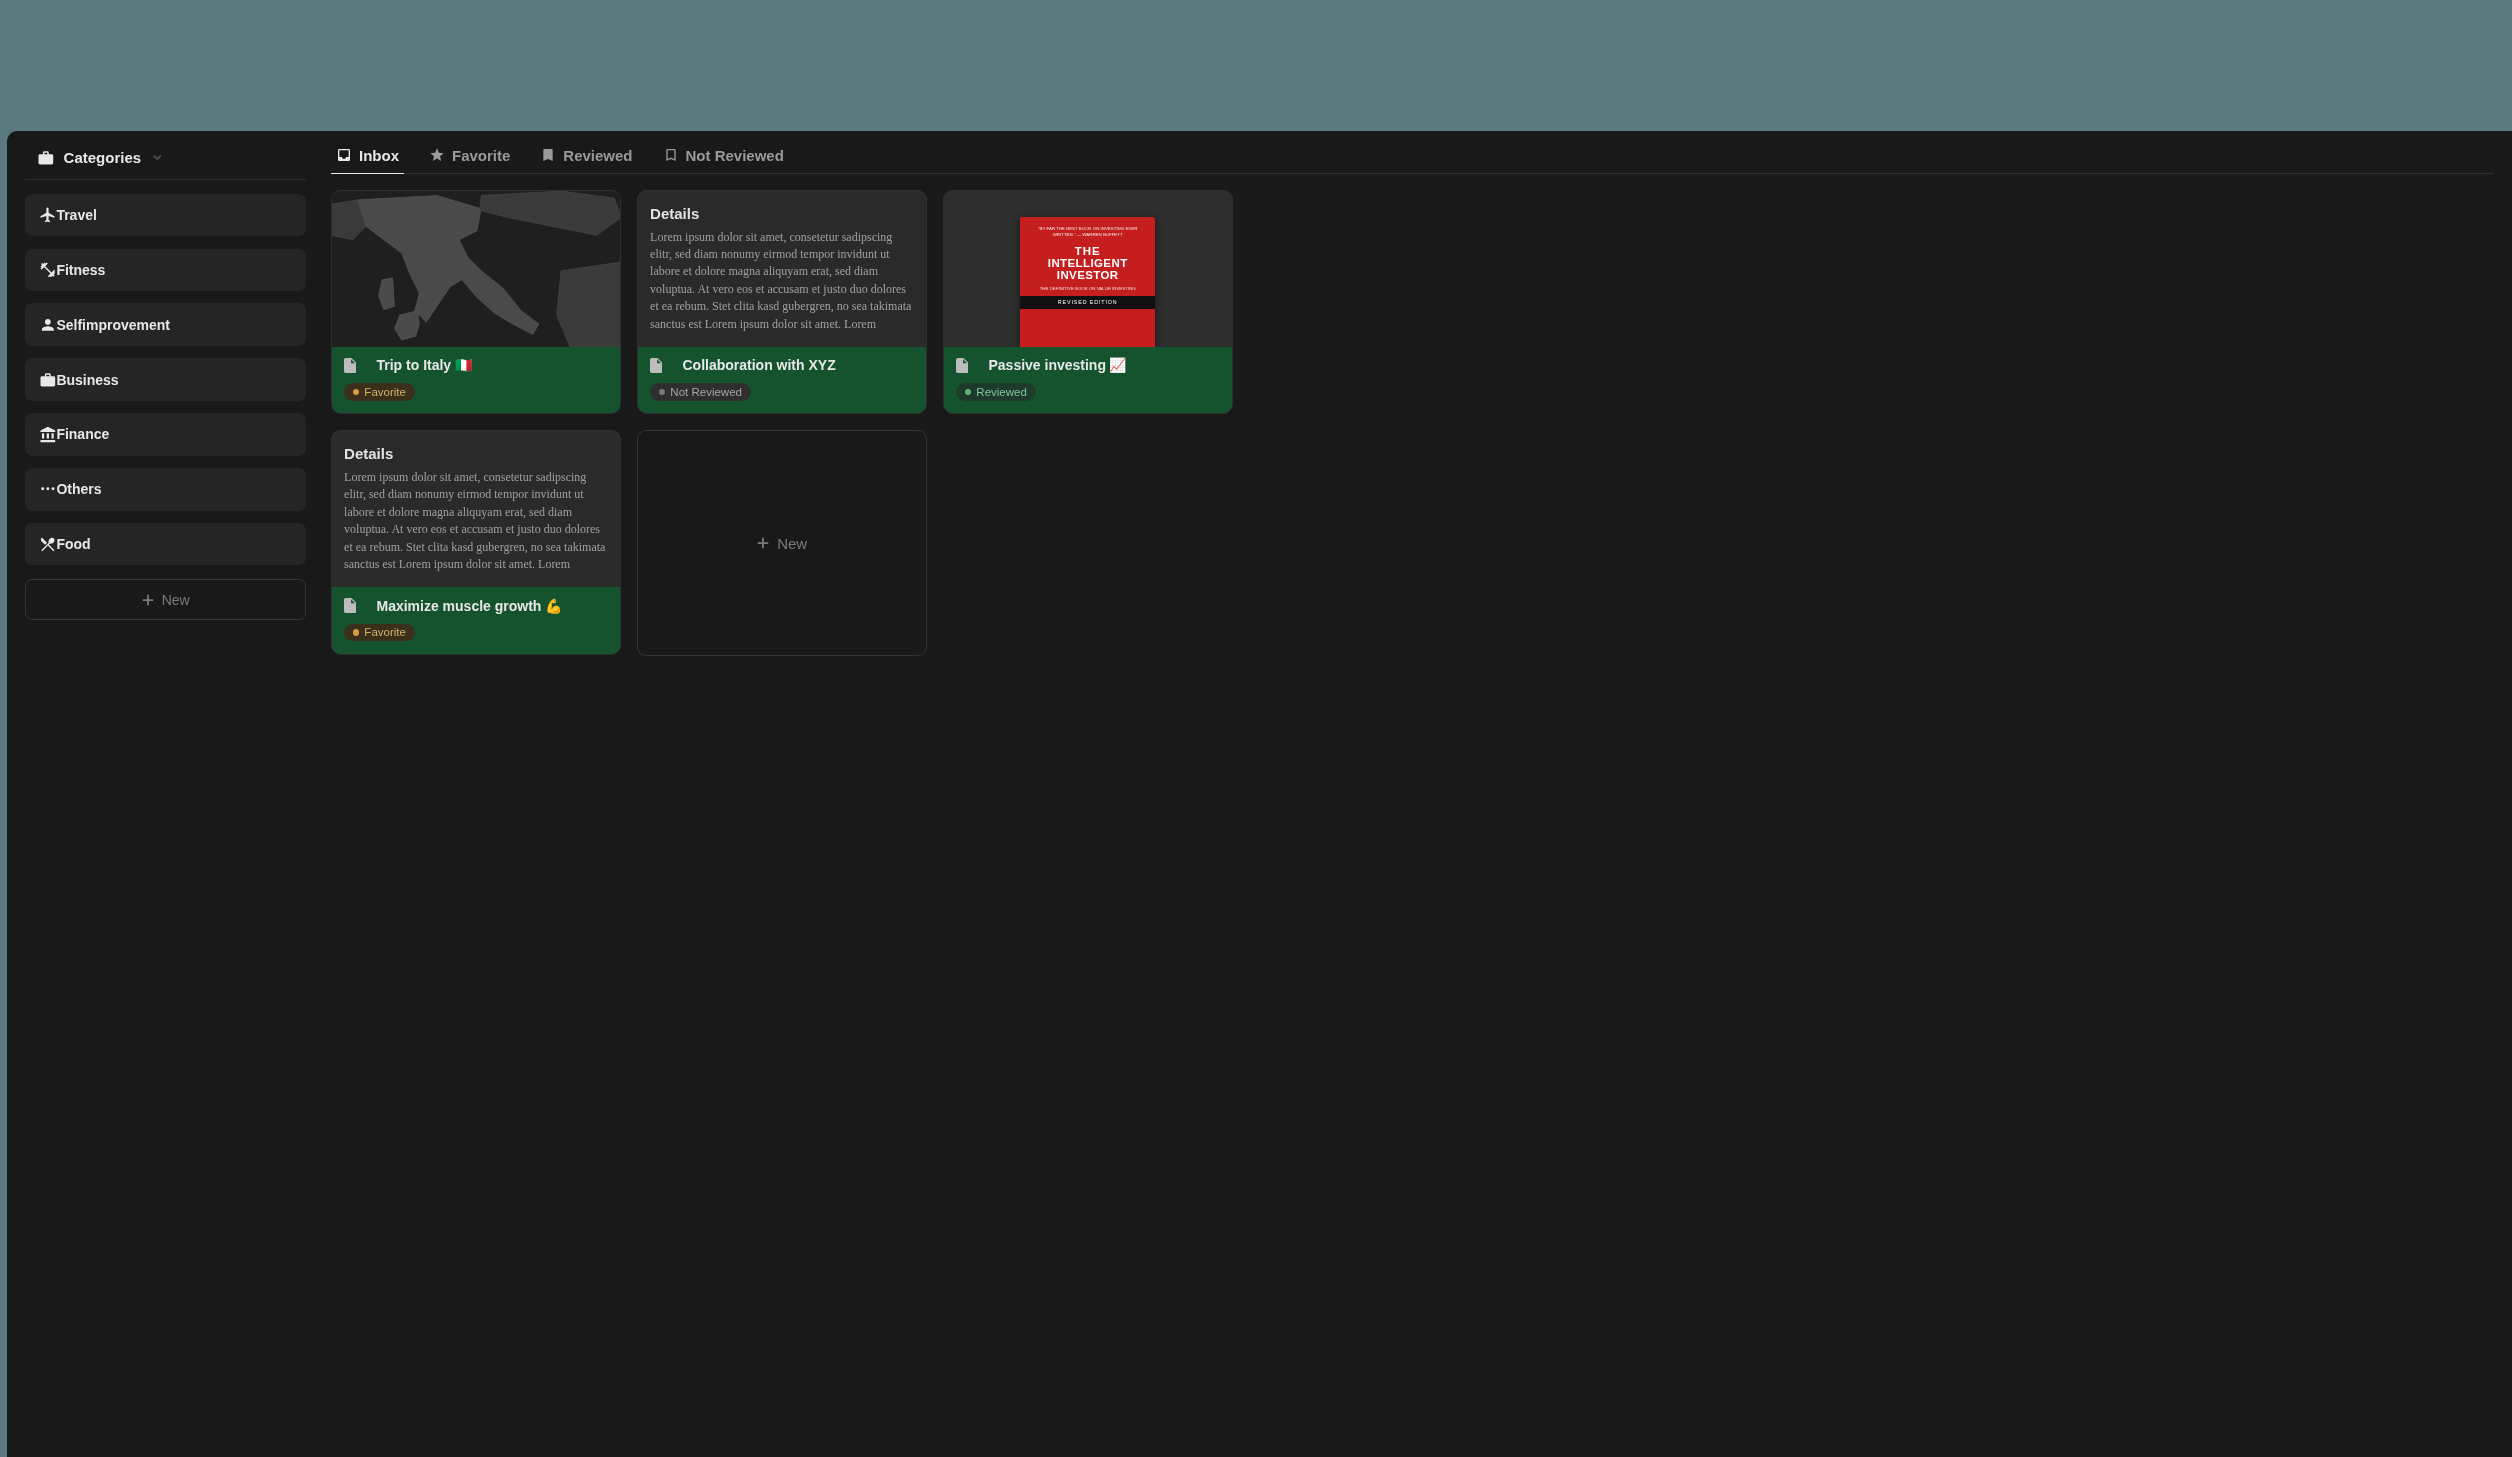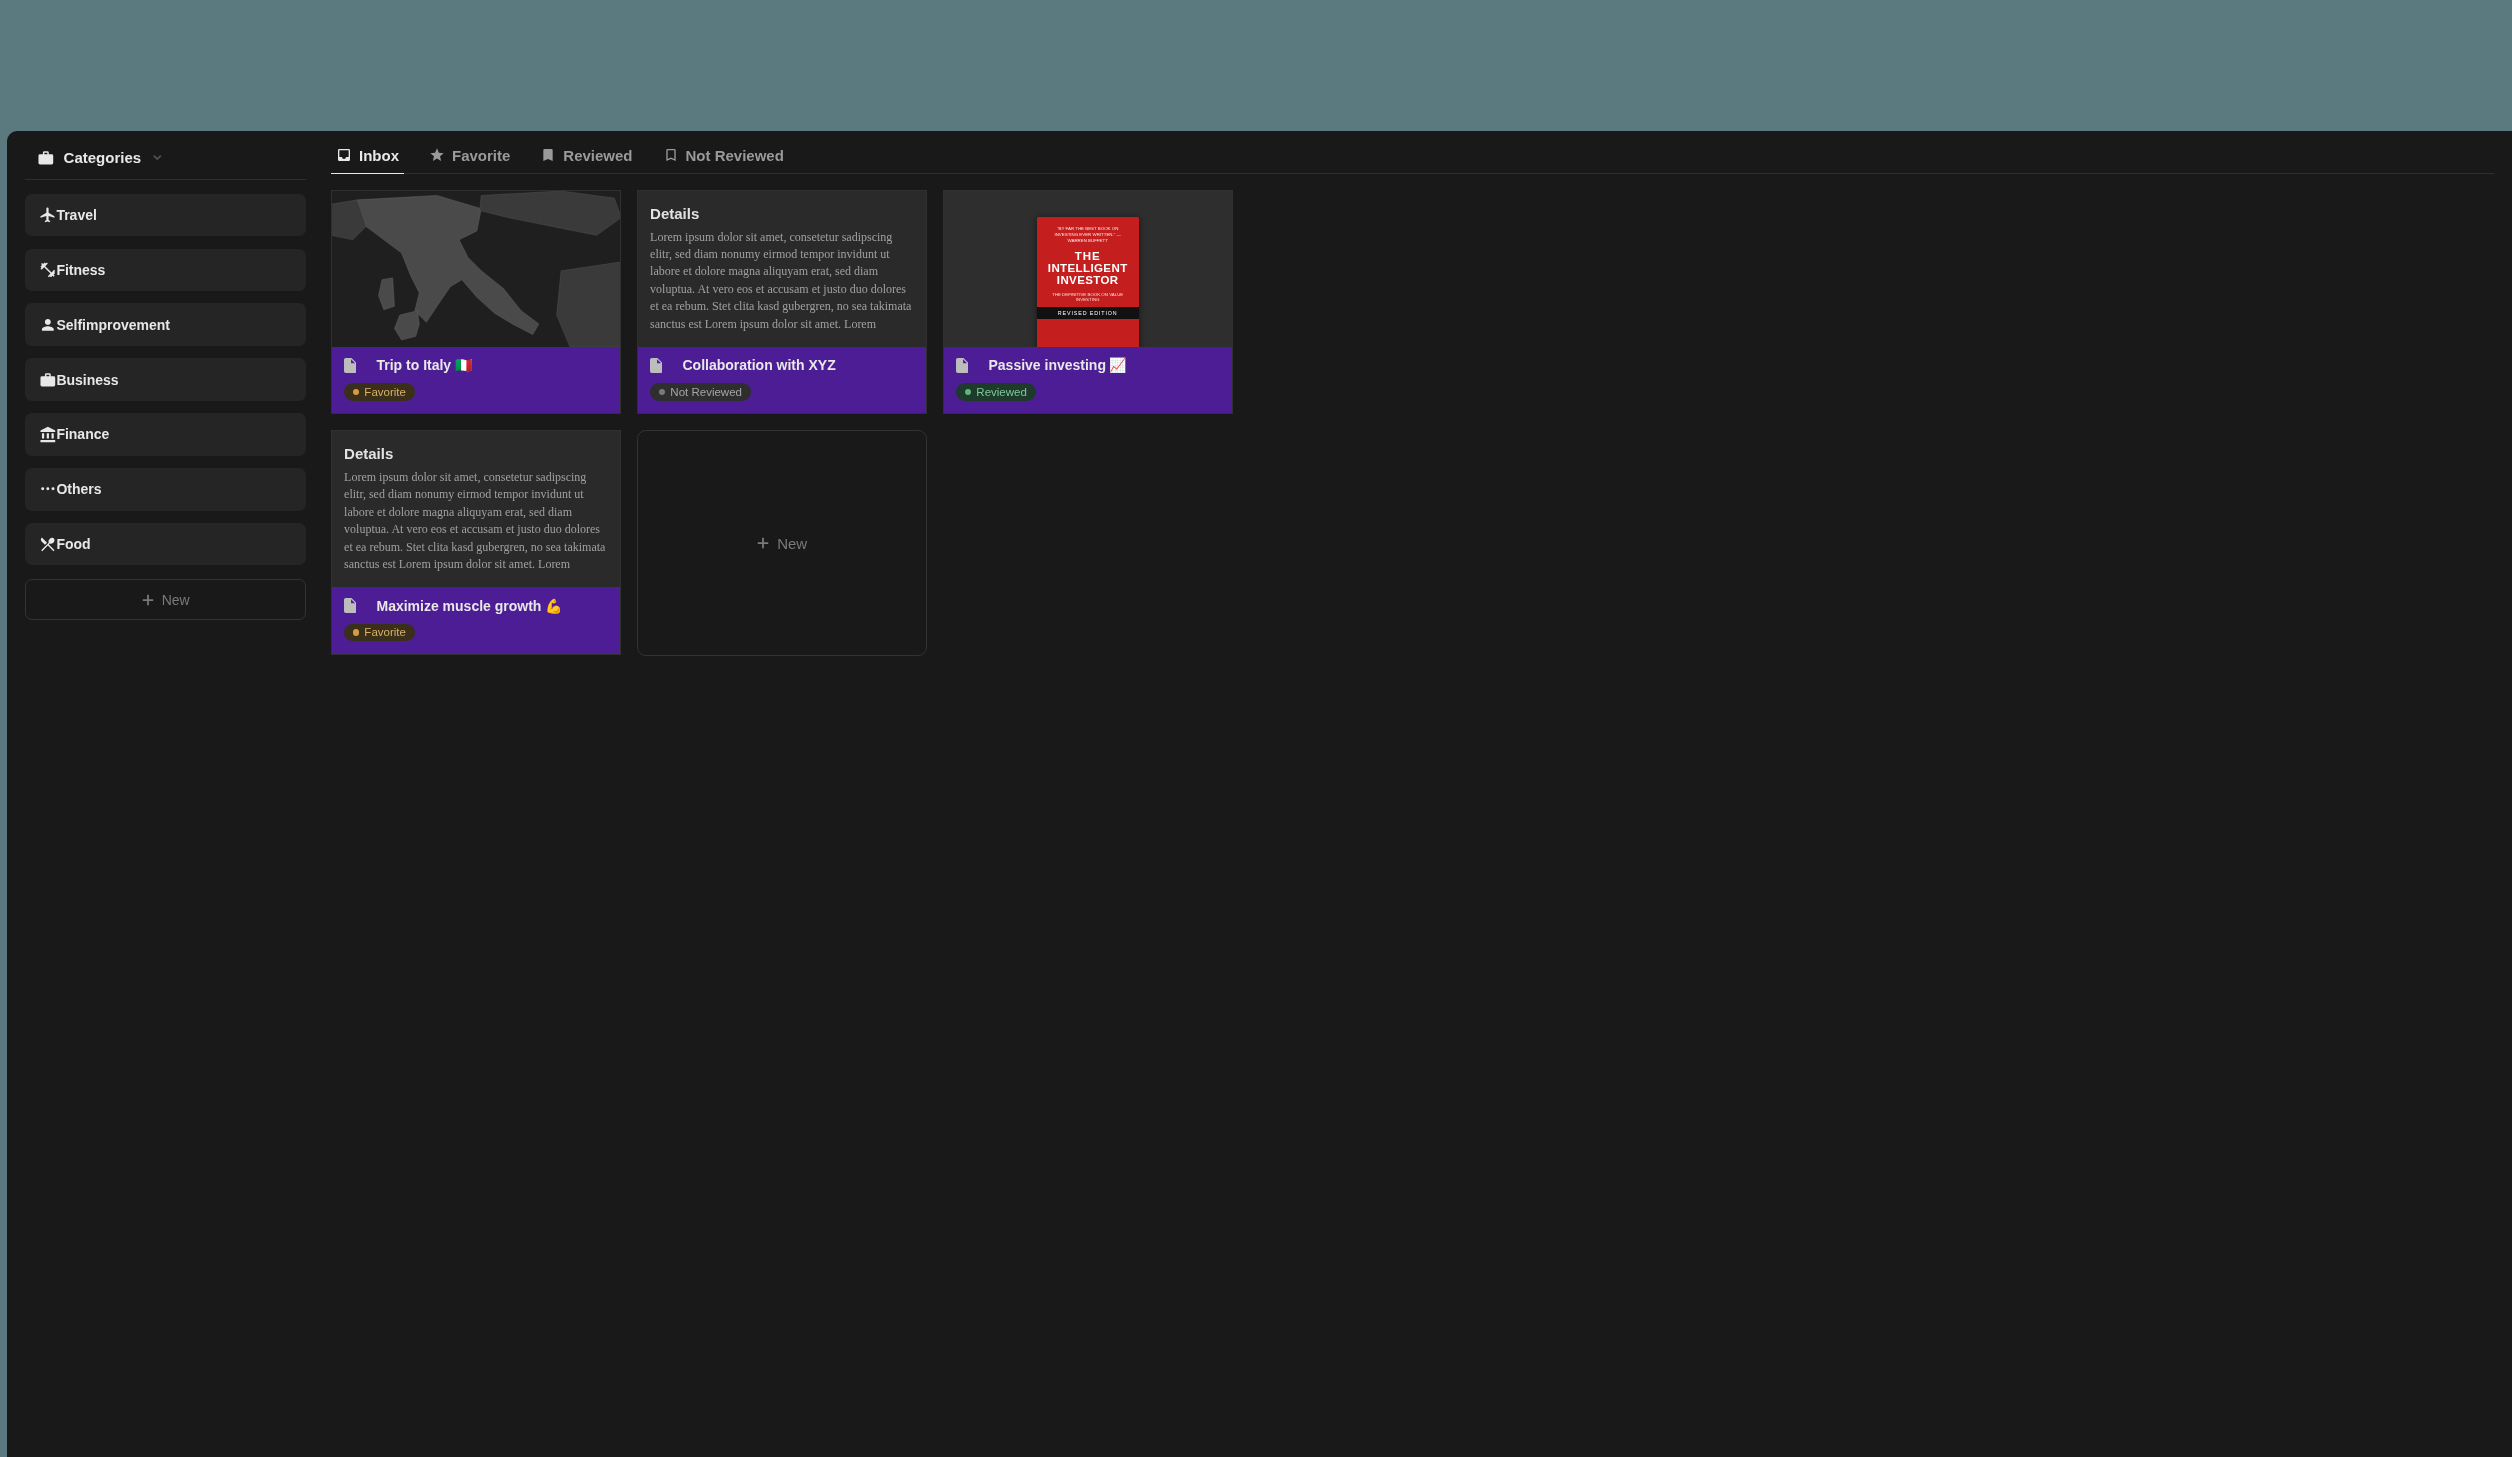--- a/index.html
+++ b/index.html
@@ -85,23 +85,23 @@
     }
     .tab.active { color: #e8e8e8; border-bottom-color: #e8e8e8; }
     .tab svg { width: 16px; height: 16px; fill: currentColor; }
     .cards {
       display: grid;
       grid-template-columns: repeat(3, 290px);
       gap: 16px;
       align-items: start;
     }
     .card {
-      background: #4c1d95;
+      background: #14532d;
       border: 0.9px solid #303030;
-      border-radius: 0;
+      border-radius: 10px;
       overflow: hidden;
       cursor: pointer;
     }
     .card-cover {
       height: 156px;
       background: #2a2a2a;
       position: relative;
       overflow: hidden;
       display: flex;
       align-items: center;
@@ -123,21 +123,21 @@
     .text-cover p { color: #a0a0a0; font-size: 12px; line-height: 1.45; font-family: Liberation Serif, serif; }
     .book-cover-wrap {
       background: #2e2e2e;
       height: 156px;
       display: flex;
       align-items: flex-start;
       justify-content: center;
       padding-top: 26.5px;
       overflow: hidden;
     }
-    .book { width: 102px; height: 177px; background: #c41e1e; border-radius: 1.8px; padding: 8.8px 8.8px; text-align: center; color: #fff; display: flex; flex-direction: column; box-shadow: 0 1.8px 7px rgba(0,0,0,.5); }
+    .book { width: 135px; height: 177px; background: #c41e1e; border-radius: 1.8px; padding: 8.8px 8.8px; text-align: center; color: #fff; display: flex; flex-direction: column; box-shadow: 0 1.8px 7px rgba(0,0,0,.5); }
     .book .tagline { font-size: 4.4px; line-height: 1.3; margin-bottom: 3.5px; opacity: .9; }
     .book .title-the { font-size: 11.5px; font-weight: 800; letter-spacing: 0.9px; margin-top: 3.5px; }
     .book .title-main { font-size: 11.5px; font-weight: 800; letter-spacing: 0.4px; }
     .book .sub { font-size: 4.4px; margin-top: 5.3px; opacity: .85; }
     .book .bar { height: 12.4px; background: #111; margin: 5.3px -8.8px 0 -8.8px; font-size: 5.3px; display:flex; align-items:center; justify-content:center; letter-spacing: 0.9px;}
     .card-body { padding: 10.6px 12.4px 12.4px 12.4px; }
     .card-title-row { display: flex; align-items: center; gap: 20px; margin-bottom: 8.8px; }
     .card-title-row svg.doc { width: 12.4px; height: 15px; fill: #bdbdbd; flex-shrink: 0; }
     .card-title { color: #e8e8e8; font-weight: 700; font-size: 14px; }
     .badge {

